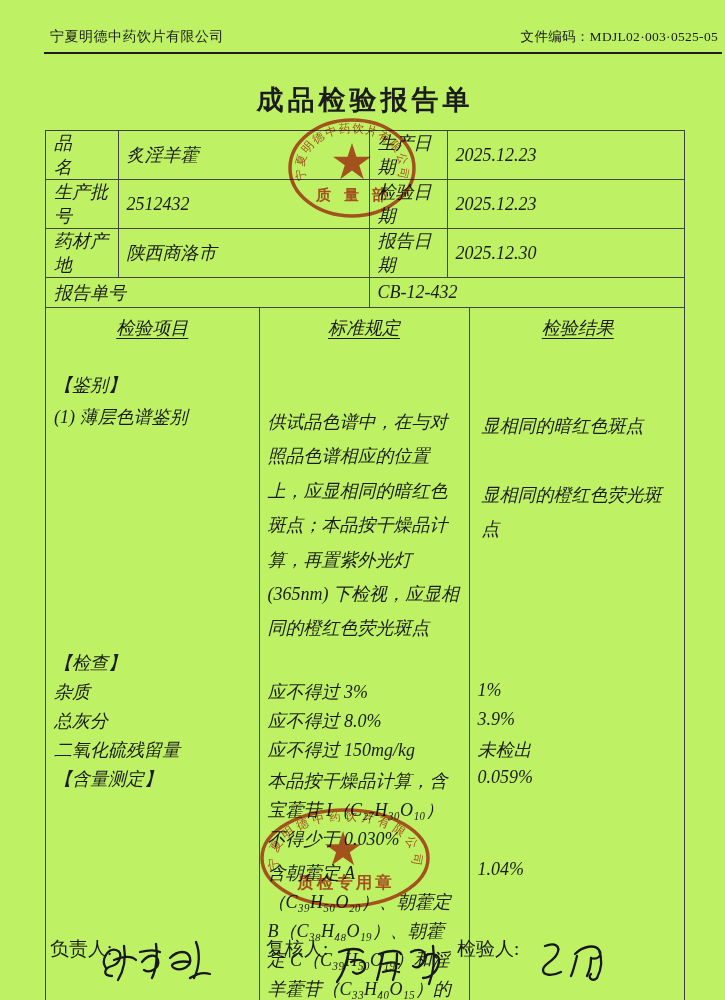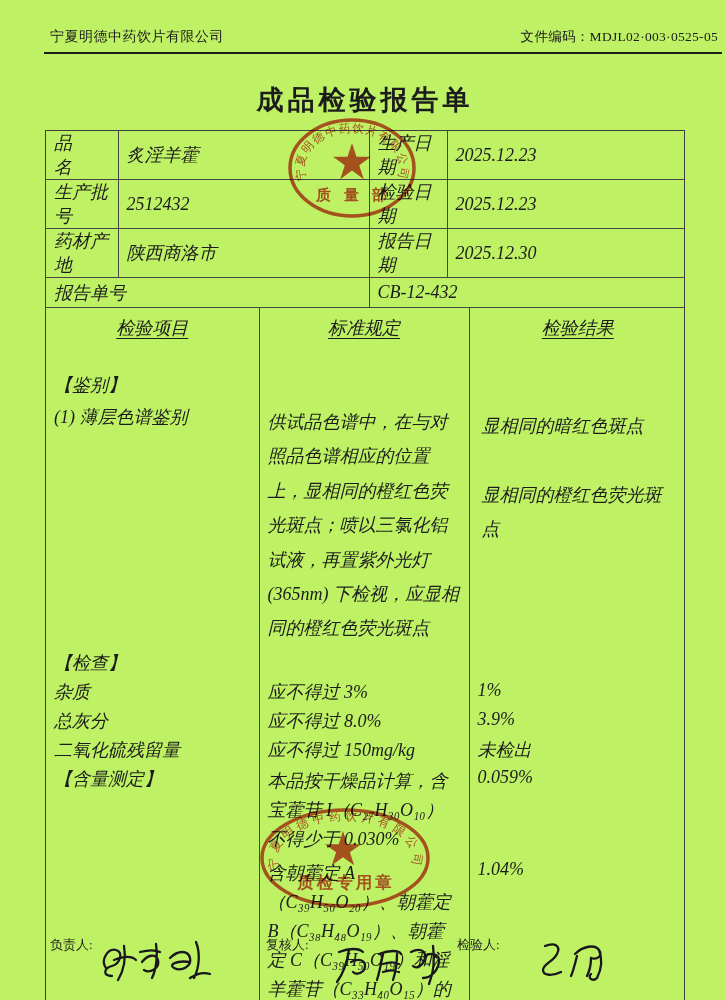--- a/index.html
+++ b/index.html
@@ -27,21 +27,21 @@
   .t-main thead span{text-decoration:underline;text-underline-offset:4px;}
   .t-main p{margin:4px;}
   .lh35{line-height:34.4px;}
   .lh29{line-height:29px;}
   .res-gap{margin-top:34.4px !important;}
   .conclusion{border-top:1px solid #454545;height:27px;line-height:26px;font-size:14.5px;
               padding-left:8px;}
   .conclusion .c-label{font-weight:700;}
   
   .sign-row{position:absolute;top:928px;left:45px;width:660px;height:70px;}
-  .sign-label{position:absolute;font-size:13px;}
+  .sign-label{position:absolute;font-size:19px;}
   .sig{position:absolute;}
   .sig path{fill:none;stroke:#17171d;stroke-width:2.3;stroke-linecap:round;stroke-linejoin:round;}
   
   .stamp{position:absolute;mix-blend-mode:multiply;opacity:.92;}
   .stamp .ring{fill:none;stroke:#d8473c;stroke-width:3.5;}
   .stamp .star{fill:#d8473c;}
   .stamp text{fill:#d8473c;font-family:"Liberation Serif","DejaVu Serif",serif;}
 </style>
 </head>
 <body>
@@ -105,21 +105,21 @@
         </tr>
       </thead>
       <tbody>
         <tr style="height:32px">
           <td>【鉴别】</td>
           <td></td>
           <td class="last"></td>
         </tr>
         <tr style="height:172px">
           <td>(1) 薄层色谱鉴别</td>
-          <td class="lh35">供试品色谱中，在与对照品色谱相应的位置上，显相同的橙红色荧光斑点；喷以三氯化铝试液，再置紫外光灯 (365nm) 下检视，应显相同的橙红色荧光斑点</td>
+          <td class="lh35">供试品色谱中，在与对照品色谱相应的位置上，应显相同的暗红色斑点；本品按干燥品计算，再置紫外光灯 (365nm) 下检视，应显相同的橙红色荧光斑点</td>
           <td class="last">
             <p class="lh35">显相同的暗红色斑点</p>
             <p class="lh35 res-gap">显相同的橙红色荧光斑点</p>
           </td>
         </tr>
         <tr style="height:29px">
           <td>【检查】</td>
           <td></td>
           <td class="last"></td>
         </tr>

